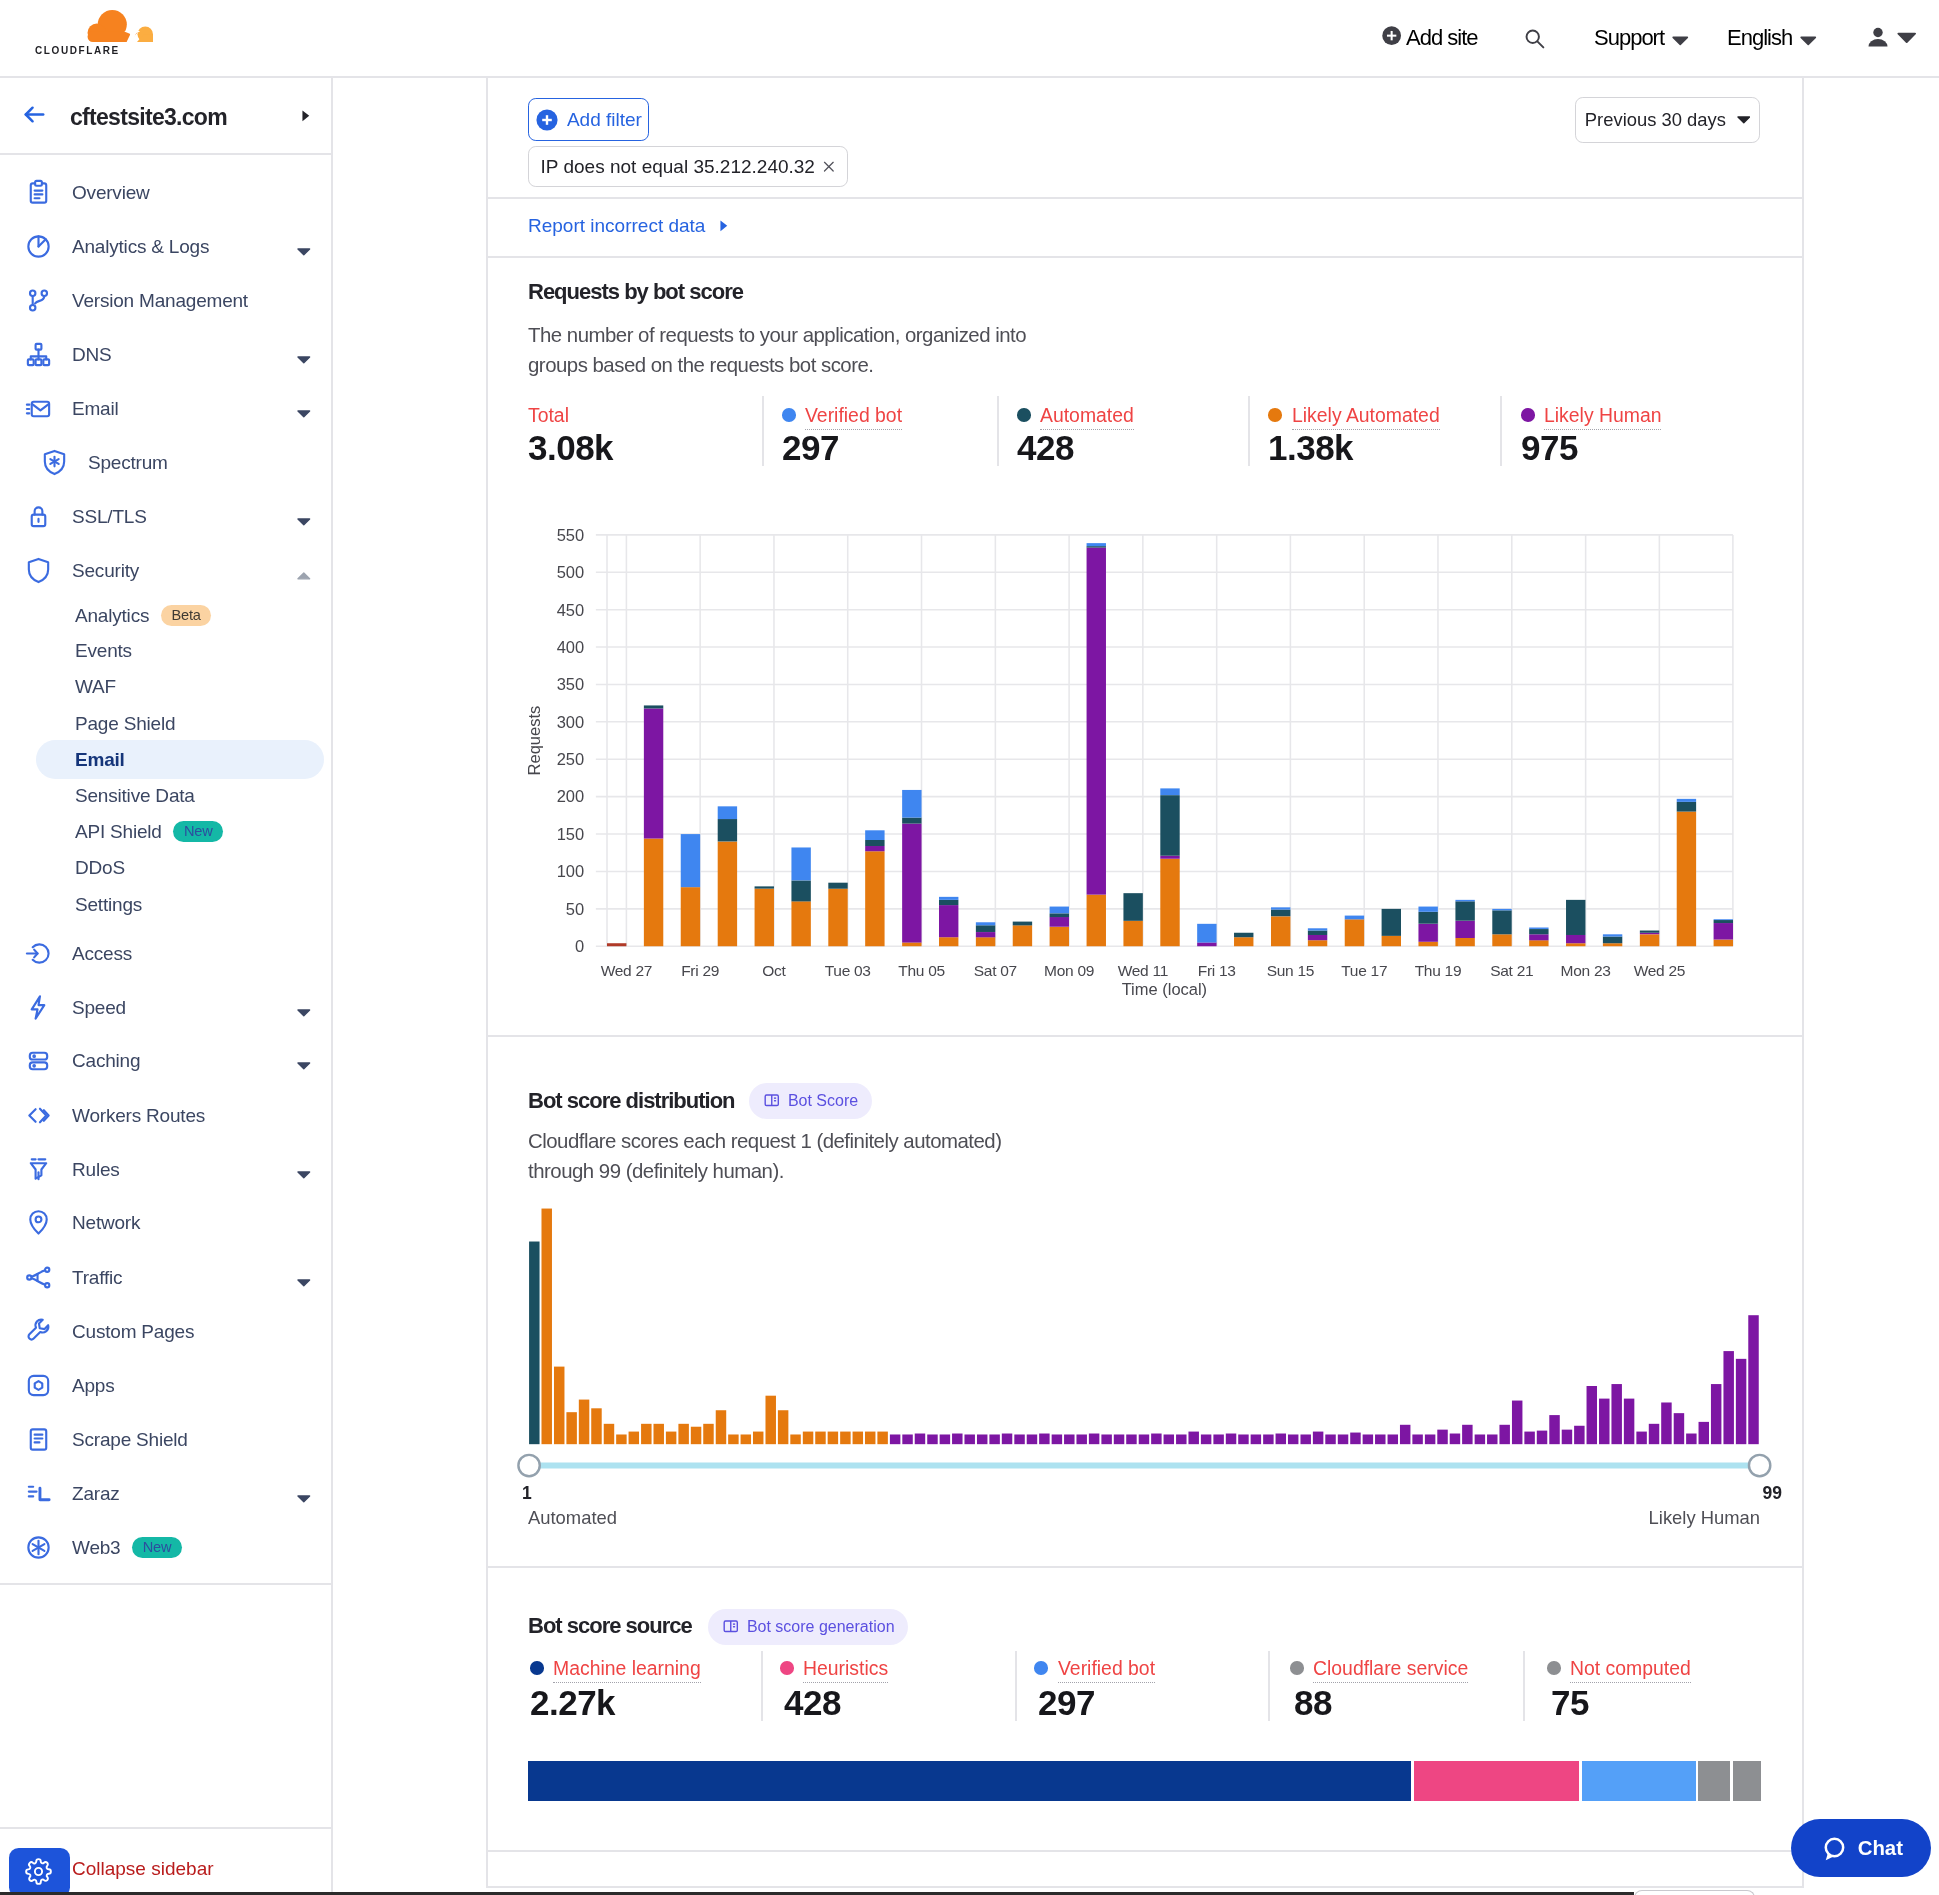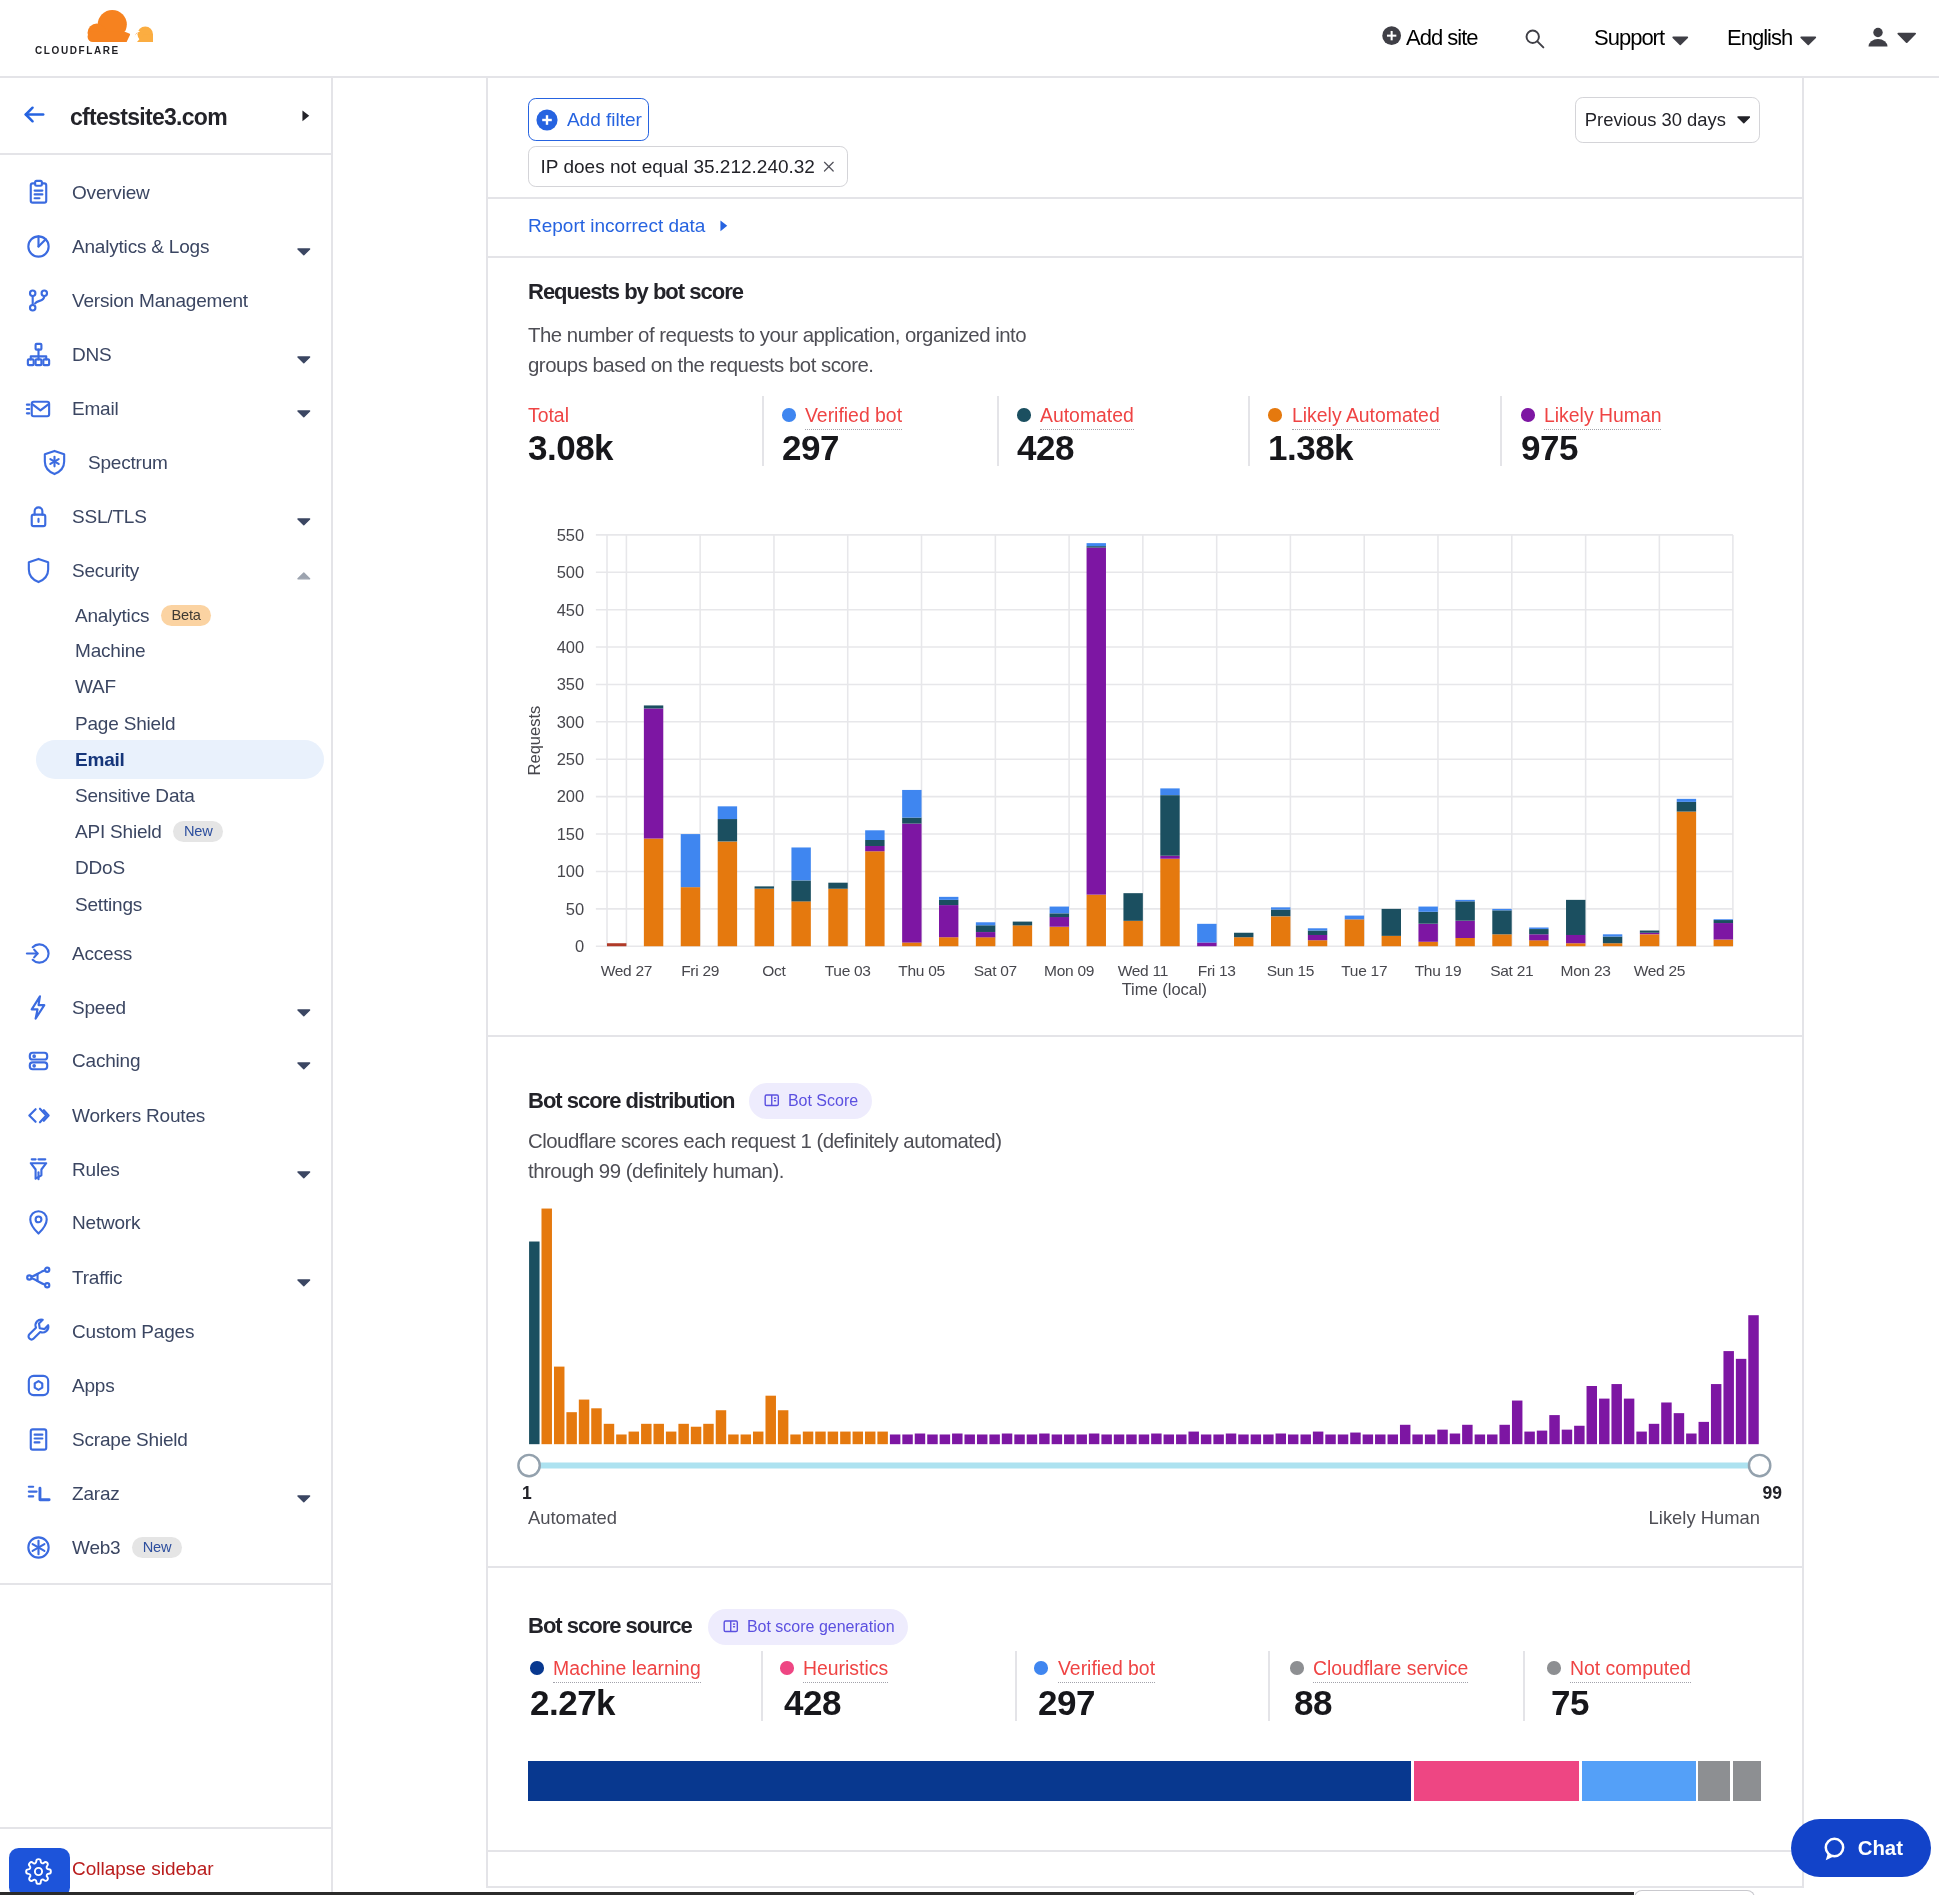--- a/index.html
+++ b/index.html
@@ -4,21 +4,21 @@
 * { margin:0; padding:0; box-sizing:border-box; }
 html,body { width:1940px; height:1895px; background:#fff; font-family:"Liberation Sans",sans-serif; }
 .page { position:relative; width:1940px; height:1895px; overflow:hidden; }
 .abs { position:absolute; }
 .hdr-item { font-size:22px; letter-spacing:-1px; color:#000000; white-space:nowrap; }
 .navlab { font-size:19px; letter-spacing:-0.2px; color:#3b4662; white-space:nowrap; }
 .navlab.bots { font-weight:bold; color:#15357a; }
 .botspill { left:36px; top:740px; width:288px; height:39px; border-radius:19.4px; background:#e9f1fc; }
 .badge { display:inline-block; font-size:14.6px; border-radius:969px; padding:1.9px 10.7px 2.9px; margin-left:11.6px; position:relative; top:-1.9px; }
 .badge.beta { background:#fbd3a2; color:#3f3a33; }
-.badge.new { background:#e5e5e5; color:#2c4e9e; }
+.badge.new { background:#14b8a6; color:#2c4e9e; }
 .hline { position:absolute; height:1.9px; background:#e4e4e8; }
 .vline { position:absolute; width:1.9px; background:#e4e4e8; }
 .sechead { font-size:22px; letter-spacing:-1px; font-weight:bold; color:#232329; white-space:nowrap; }
 .desc { font-size:20.4px; letter-spacing:-0.5px; color:#4e4e55; line-height:30px; }
 .statlab { font-size:19.4px; color:#ef4444; white-space:nowrap; }
 .statlab .dotted { border-bottom:1.9px dotted #a3a3ab; padding-bottom:2.9px; }
 .statval { font-size:35px; letter-spacing:-0.5px; font-weight:bold; color:#17171b; }
 .dot { width:13.6px; height:13.6px; border-radius:50%; }
 .pillbadge { display:flex; align-items:center; gap:7.8px; background:#eeecfd; color:#5b50e0; font-size:16px; border-radius:969px; padding:0 13.6px; height:36px; white-space:nowrap; }
 </style></head><body>
@@ -153,21 +153,21 @@
 <div class="abs" style="left:0;top:543px;width:332px;height:54px">
       <div class="abs" style="left:24px;top:12.6px"><svg width="29" height="29" viewBox="0 0 30 30" fill="none" stroke="#3b6be0" stroke-width="2.2" stroke-linecap="round" stroke-linejoin="round">
           <path d="M15 3 L25 6.5 V14 C25 20.5 20.5 24.8 15 27 C9.5 24.8 5 20.5 5 14 V6.5 Z"></path>
         </svg></div>
       <div class="abs navlab" style="left:72px;top:16.5px">Security</div>
       <div class="abs" style="left:297px;top:23px"><svg width="13.6" height="7.8" viewBox="0 0 14 8">
           <path d="M1 7 L7 1 L13 7 Z" fill="#9ca3af" stroke="#9ca3af" stroke-width="1.4" stroke-linejoin="round"></path>
         </svg></div>
     </div>
 <div class="abs navlab" style="left:75px;top:605px">Analytics<span class="badge beta">Beta</span></div>
-<div class="abs navlab" style="left:75px;top:640px">Machine</div>
+<div class="abs navlab" style="left:75px;top:640px">Events</div>
 <div class="abs navlab" style="left:75px;top:676px">WAF</div>
 <div class="abs navlab" style="left:75px;top:713px">Page Shield</div>
 <div class="abs botspill"></div>
 <div class="abs navlab bots" style="left:75px;top:749px">Email</div>
 <div class="abs navlab" style="left:75px;top:785px">Sensitive Data</div>
 <div class="abs navlab" style="left:75px;top:821px">API Shield<span class="badge new">New</span></div>
 <div class="abs navlab" style="left:75px;top:857px">DDoS</div>
 <div class="abs navlab" style="left:75px;top:894px">Settings</div>
 <div class="abs" style="left:0;top:926px;width:332px;height:54px">
       <div class="abs" style="left:24px;top:12.6px"><svg width="29" height="29" viewBox="0 0 30 30" fill="none" stroke="#3b6be0" stroke-width="2.2" stroke-linecap="round" stroke-linejoin="round">

